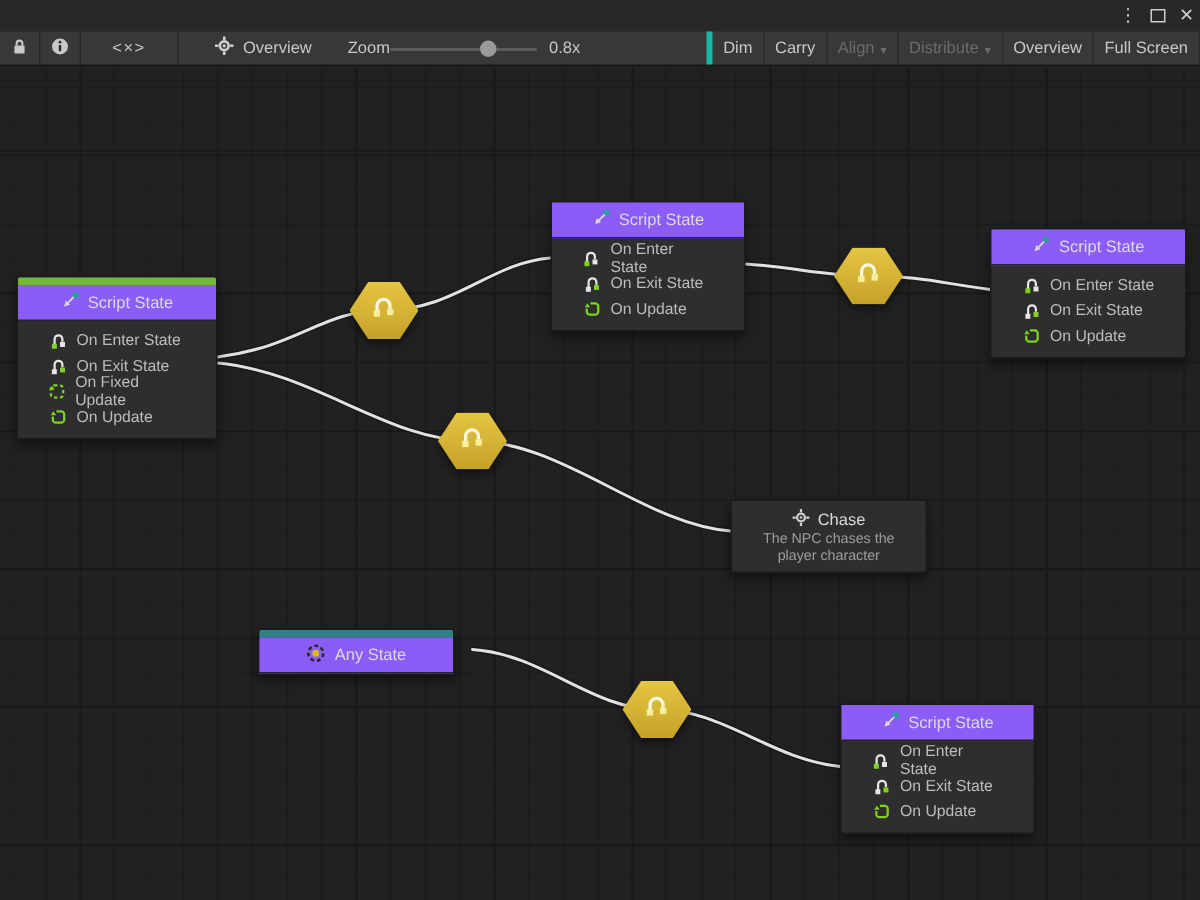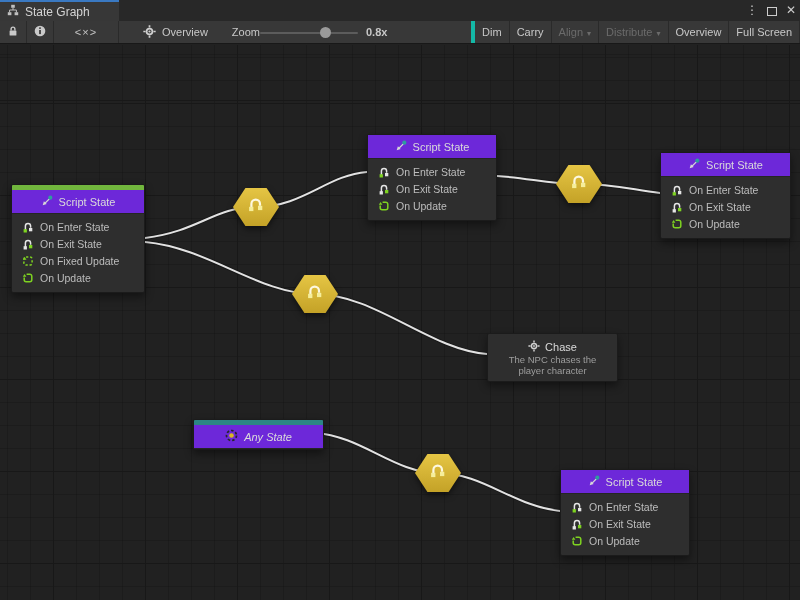--- a/index.html
+++ b/index.html
@@ -20,72 +20,61 @@
   .tbtn{display:flex;align-items:center;justify-content:center;padding:0 7px;border-right:1px solid #2a2a2a;}
   .tbtn.first{border-left:none;}
   .tbtn.disabled{color:#6b6b6b;}
   .variables-glyph{font-size:11px;letter-spacing:1px;color:#c4c4c4;}
   .graph-ref{display:flex;align-items:center;gap:6px;margin-left:16px;padding:0 8px;}
   .zoom-group{display:flex;align-items:center;margin-left:16px;}
   .zoom-label{margin-right:0;}
   .slider{position:relative;width:98px;height:10px;}
   .slider .track{position:absolute;left:0;right:0;top:4.5px;height:2px;background:#5c5c5c;border-radius:1px;}
   .slider .handle{position:absolute;top:0;width:11px;height:11px;border-radius:50%;background:#9a9a9a;}
-  .zoom-value{margin-left:8px;font-weight:bold;}
+  .zoom-value{margin-left:8px;}
   .spacer{flex:1;border-right:none;}
   .rbtn{white-space:nowrap;border-right:1px solid #2a2a2a;border-left:none;}
   .rbtn:first-child{border-left:4px solid #14b8a6;}
   .caret{font-size:8px;margin-left:4px;position:relative;top:1px;}
   
   .canvas{position:absolute;top:45px;left:0;width:800px;height:555px;background-color:#212121;
     background-image:
       repeating-linear-gradient(to right,#181818 0,#181818 1px,transparent 1px,transparent 92px),
       repeating-linear-gradient(to bottom,#181818 0,#181818 1px,transparent 1px,transparent 92px),
       repeating-linear-gradient(to right,rgba(0,0,0,0.14) 0,rgba(0,0,0,0.14) 1px,transparent 1px,transparent 23px),
       repeating-linear-gradient(to bottom,rgba(0,0,0,0.14) 0,rgba(0,0,0,0.14) 1px,transparent 1px,transparent 23px);
     background-position:53px 0,0 58px,7px 0,0 12px;}
   .wires-layer{position:absolute;top:0;left:0;width:800px;height:555px;}
   .wire-shadow{fill:none;stroke:#141414;stroke-width:4;opacity:.55;}
   .wire{fill:none;stroke:#e2e2e2;stroke-width:2;stroke-linecap:round;}
   
   .node{position:absolute;background:#2e2e2e;border:1px solid #1b1b1b;border-radius:2px;
         box-shadow:0 4px 8px rgba(0,0,0,0.45);color:#c2c2c2;box-sizing:border-box;}
   .accent{height:5px;border-radius:1px 1px 0 0;}
   .node-header{height:23px;display:flex;align-items:center;justify-content:center;gap:6px;
-               background:#6d28d9;border-bottom:1px solid #252525;font-size:11px;color:#dadada;}
+               background:#8b5cf6;border-bottom:1px solid #252525;font-size:11px;color:#dadada;}
   .node-items{padding:4px 0 6px;}
-  .node-item{display:flex;align-items:center;gap:6px;padding:0 9px;height:17px;font-size:10.5px;color:#bdbdbd;}
+  .node-item{display:flex;align-items:center;gap:6px;padding:0 20px;height:17px;font-size:10.5px;color:#bdbdbd;}
   .node-item .ic{display:flex;align-items:center;width:13px;justify-content:center;}
   .simple-body{padding:5px 8px;text-align:center;}
   .simple-title{display:flex;align-items:center;justify-content:center;gap:5px;font-size:11px;color:#dadada;height:15px;}
   .simple-desc{font-size:9.5px;line-height:10.5px;color:#9e9e9e;margin-top:1px;}
   
   .hex{position:absolute;width:46px;height:38px;display:flex;align-items:center;justify-content:center;
        filter:drop-shadow(0 3px 3px rgba(0,0,0,0.5));}
   .hex-shape{position:absolute;inset:0;background:linear-gradient(#e5c544,#c4a227);
        clip-path:polygon(27% 0,73% 0,100% 50%,73% 100%,27% 100%,0 50%);}
   .hex svg{position:relative;}
 </style>
 </head>
 <body>
 
 <div id="app">
 
   <div class="titlebar">
-    <div class="tab">
-      <span class="ic">
-        <svg width="12" height="12" viewBox="0 0 12 12">
-            <rect x="4.2" y="0.8" width="3.6" height="3" fill="#c0c0c0"></rect>
-            <rect x="0.8" y="8.2" width="3.6" height="3" fill="#c0c0c0"></rect>
-            <rect x="7.6" y="8.2" width="3.6" height="3" fill="#c0c0c0"></rect>
-            <path d="M6 3.8 V6 M2.6 8.2 V6 H9.4 V8.2" stroke="#c0c0c0" stroke-width="1" fill="none"></path>
-          </svg>
-      </span>
-      <span>State Graph</span>
-    </div>
     <div class="win-controls">
       <span class="glyph">⋮</span>
       <span><span class="maxbox"></span></span>
       <span class="glyph">✕</span>
     </div>
   </div>
 
   <div class="toolbar">
     <div class="tbtn first">
       <span>
@@ -300,21 +289,21 @@
             <span class="ic"><svg width="12" height="12" viewBox="0 0 12 12">
                 <circle cx="6" cy="6" r="2.6" fill="none" stroke="#cfcfcf" stroke-width="1.5"></circle>
                 <path d="M6 0.4 V2.5 M6 9.5 V11.6 M0.4 6 H2.5 M9.5 6 H11.6" stroke="#cfcfcf" stroke-width="1.5"></path>
                 <circle cx="6" cy="6" r="0.9" fill="#cfcfcf"></circle>
               </svg></span>
             <span>Chase</span>
           </div>
           <div class="simple-desc">The NPC chases the player character</div>
         </div>
       </div>
-      <div class="node" style="left: 193px; top: 374px; width: 131px; font-style: italic;">
+      <div class="node" style="left: 172px; top: 374px; width: 131px;">
         <div class="accent" style="background: rgb(44, 133, 133);"></div>
         <div class="node-header">
           <span class="ic"><svg width="13" height="13" viewBox="0 0 13 13">
               <circle cx="6.5" cy="6.5" r="5" fill="none" stroke="#262626" stroke-width="1.7" stroke-dasharray="2.5 2"></circle>
               <circle cx="6.5" cy="6.5" r="2.3" fill="#d8b723"></circle>
             </svg></span>
           <span>Any State</span>
         </div>
       </div>
       <div class="node" style="left: 560px; top: 424px; width: 130px;">

